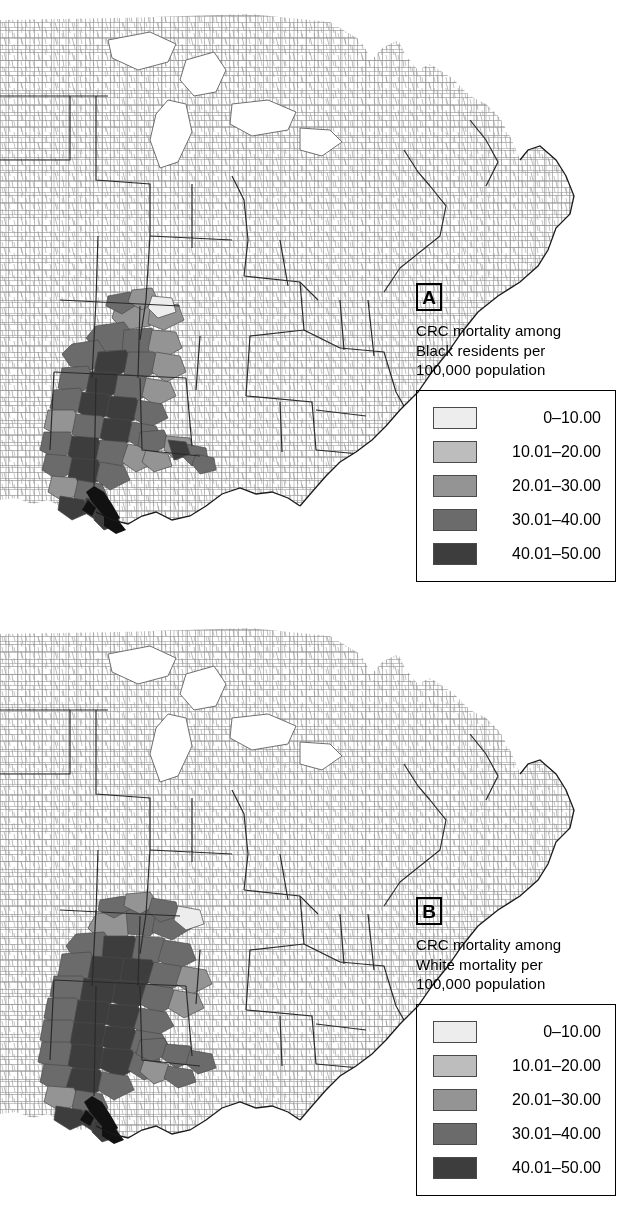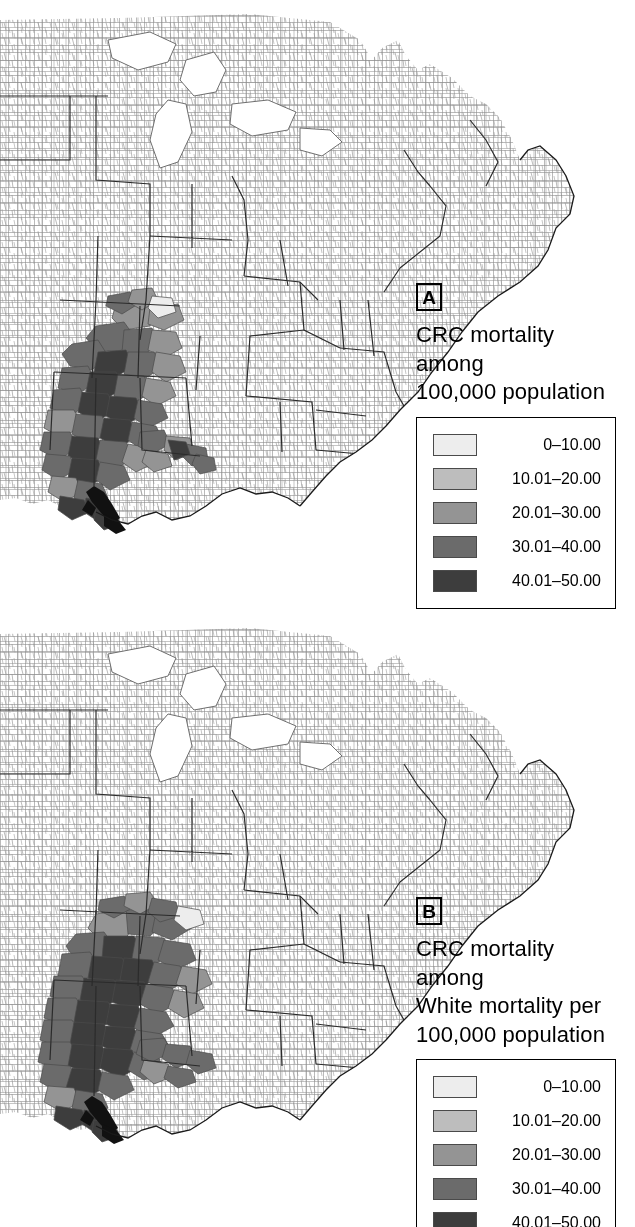--- a/index.html
+++ b/index.html
@@ -58,21 +58,21 @@
     display: flex;
     align-items: center;
     justify-content: center;
     font-size: 19px;
     font-weight: bold;
     line-height: 1;
     box-sizing: border-box;
     margin-bottom: 10px;
   }
   .legend-title {
-    font-size: 22px;
+    font-size: 15px;
     line-height: 1.3;
     margin-bottom: 10px;
     letter-spacing: 0.1px;
   }
   .legend-box {
     border: 1px solid #000;
     padding: 10px 10px 10px 10px;
     box-sizing: border-box;
     width: 200px;
   }
@@ -225,20 +225,21 @@
                    L448,352 L432,372 L418,392 L400,410 L386,426 L372,440 L356,452
                    L340,462 L326,476 L312,492 L300,506"></path>
         </g>
       </svg>
     </div>
 
     <div class="legend-block">
       <div class="panel-letter">A</div>
       <div class="legend-title">
         <div>CRC mortality among</div>
+        <div>Black residents per</div>
         <div>100,000 population</div>
       </div>
       <div class="legend-box">
         <div class="legend-row">
           <span class="legend-swatch" style="background:#ededed"></span>
           <span class="legend-label">0–10.00</span>
         </div>
         <div class="legend-row">
           <span class="legend-swatch" style="background:#bdbdbd"></span>
           <span class="legend-label">10.01–20.00</span>

